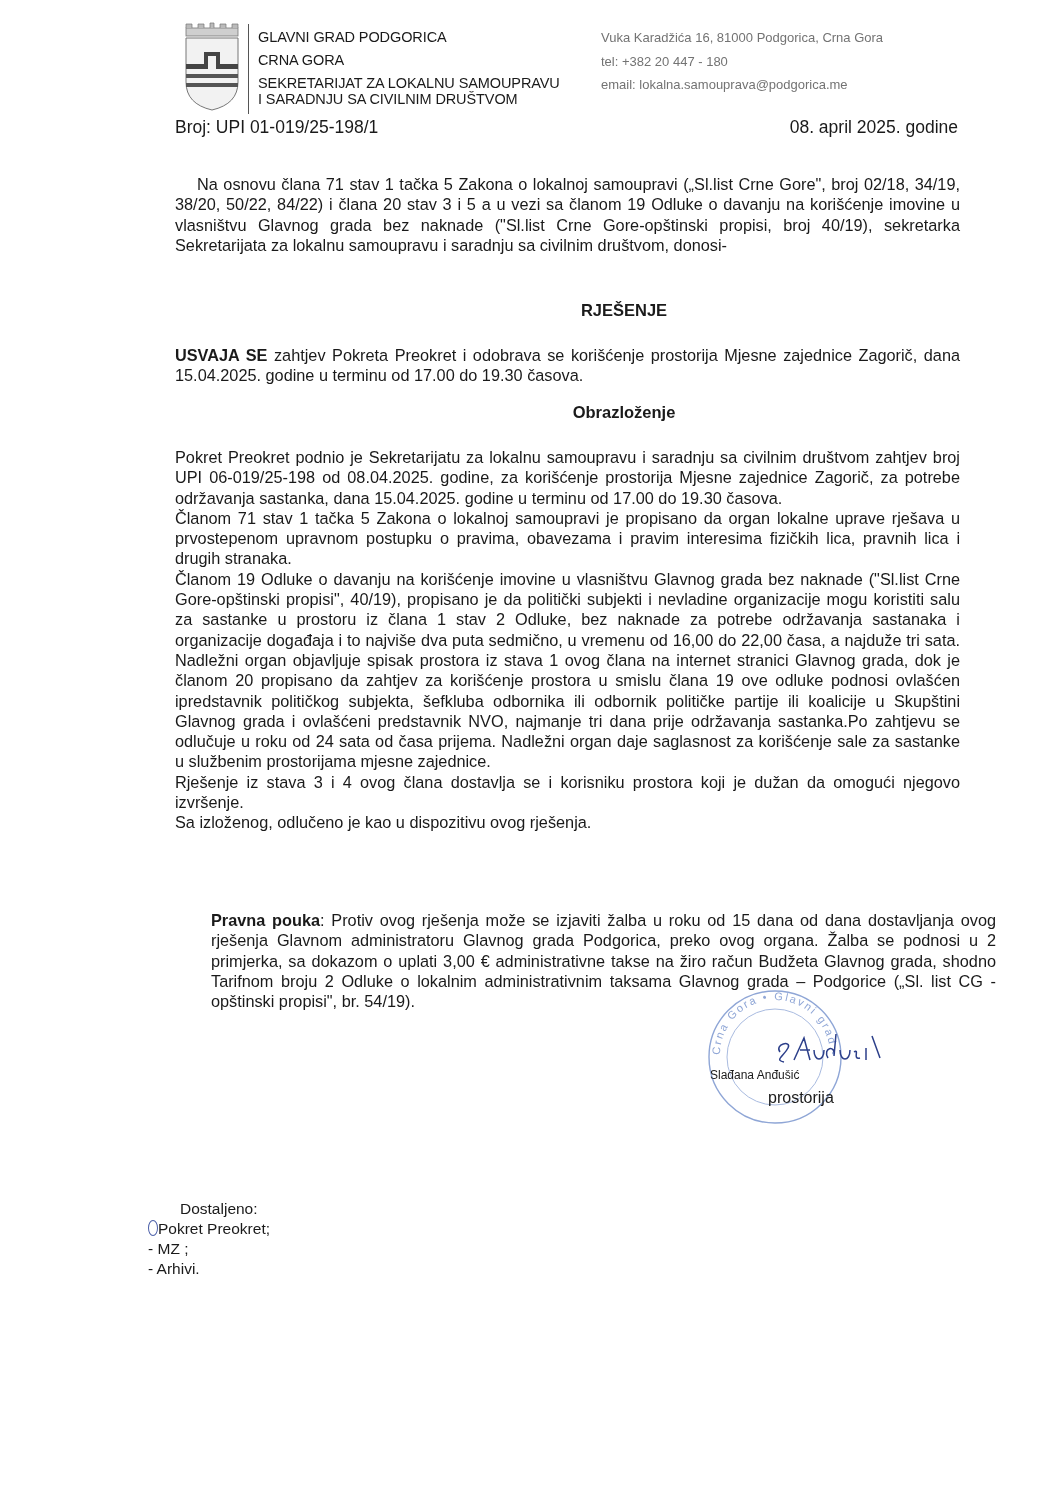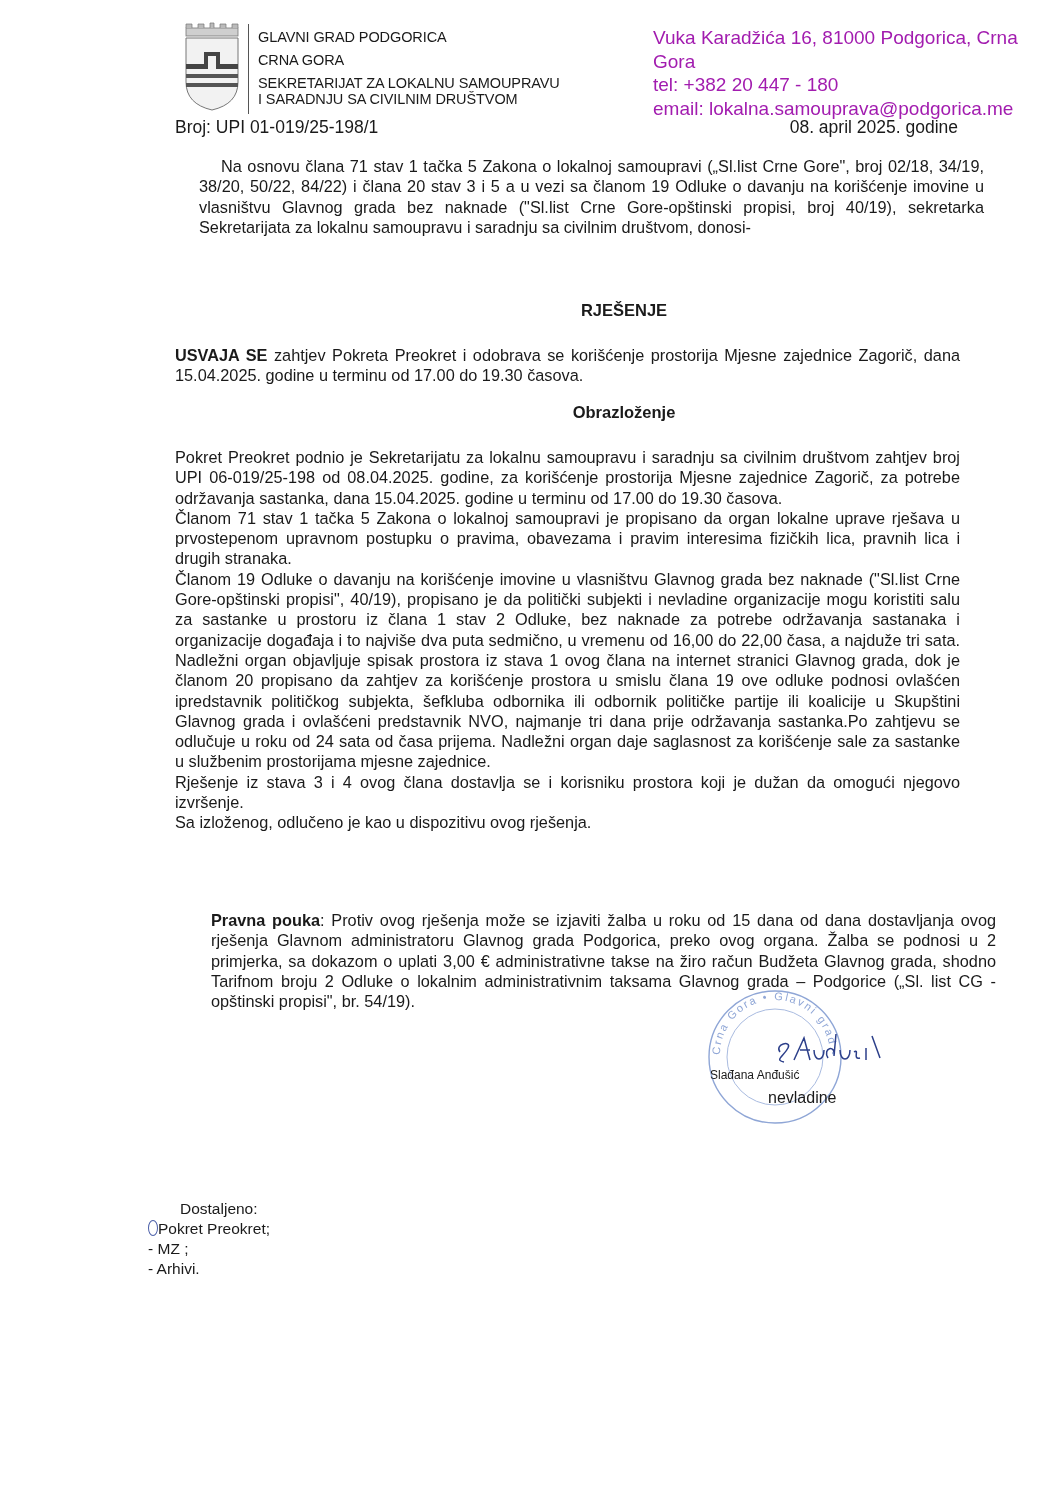--- a/index.html
+++ b/index.html
@@ -1,25 +1,25 @@
 <!DOCTYPE html>
 <html><head>
 <meta charset="utf-8">
 <style>
   html, body { margin: 0; padding: 0; background: #ffffff; }
   body { width: 1058px; height: 1497px; position: relative; overflow: hidden; font-family: "Liberation Sans", sans-serif; color: #1a1a1a; }
   .crest { position: absolute; left: 182px; top: 22px; width: 60px; height: 90px; }
   .vline { position: absolute; left: 248px; top: 24px; width: 1px; height: 90px; background: #555; }
   .org { position: absolute; left: 258px; top: 26px; font-size: 14.5px; line-height: 23px; letter-spacing: -0.1px; }
   .org .l4 { line-height: 15px; margin-top: -3px; }
-  .contact { position: absolute; left: 653px; top: 26px; font-size: 19px; line-height: 23.5px; color: #a21caf; }
+  .contact { position: absolute; left: 601px; top: 26px; font-size: 13px; line-height: 23.5px; color: #737373; }
   .broj { position: absolute; left: 175px; top: 117px; font-size: 17.5px; }
   .date { position: absolute; right: 100px; top: 117px; font-size: 17.5px; }
   .body { position: absolute; left: 175px; width: 785px; font-size: 16.3px; line-height: 20.3px; text-align: justify; }
-  .p1 { top: 156px; text-indent: 22px; margin-left: 24px; }
+  .p1 { top: 174px; text-indent: 22px; }
   .title { position: absolute; left: 0; width: 1058px; text-align: center; font-weight: bold; font-size: 16.5px; }
   .t1 { top: 301px; left: 95px; }
   .t2 { top: 403px; left: 95px; font-weight: bold; }
   .p2 { top: 345px; }
   .p3 { top: 447px; }
   .p4 { top: 910px; margin-left: 36px; }
   .body b { font-weight: bold; }
   .para { margin: 0; }
   .stamp { position: absolute; left: 700px; top: 985px; width: 150px; height: 140px; }
   .sig-name { position: absolute; left: 710px; top: 1068px; font-size: 12px; }
@@ -90,20 +90,20 @@
   <text font-size="11" fill="#8fa6d6" font-family="Liberation Sans, sans-serif" letter-spacing="2">
     <textPath href="#stampArc">Crna Gora • Glavni grad • PODGORICA</textPath>
   </text>
 </svg>
 
 <svg class="signature" viewBox="0 0 120 40">
   <path d="M10 22 C 4 14, 22 10, 18 18 C 14 26, 4 30, 14 32 M24 30 L34 8 L40 30 M30 20 L40 20 M44 20 C 44 32, 54 32, 54 20 M58 28 C 52 18, 66 14, 64 26 L66 4 M70 20 C 70 32, 80 32, 80 20 M84 22 C 90 18, 82 30, 90 28 M96 18 L96 30 M102 6 L110 28" fill="none" stroke="#2c3f8a" stroke-width="1.5"></path>
 </svg>
 
 <div class="sig-name">Slađana Anđušić</div>
-<div class="sig-role">nevladine</div>
+<div class="sig-role">prostorija</div>
 
 <div class="dostav">
   <div class="head">Dostaljeno:</div>
   <div><span class="mark"></span><span>Pokret Preokret;</span></div>
   <div>- MZ ;</div>
   <div>- Arhivi.</div>
 </div>
 
 </body></html>

